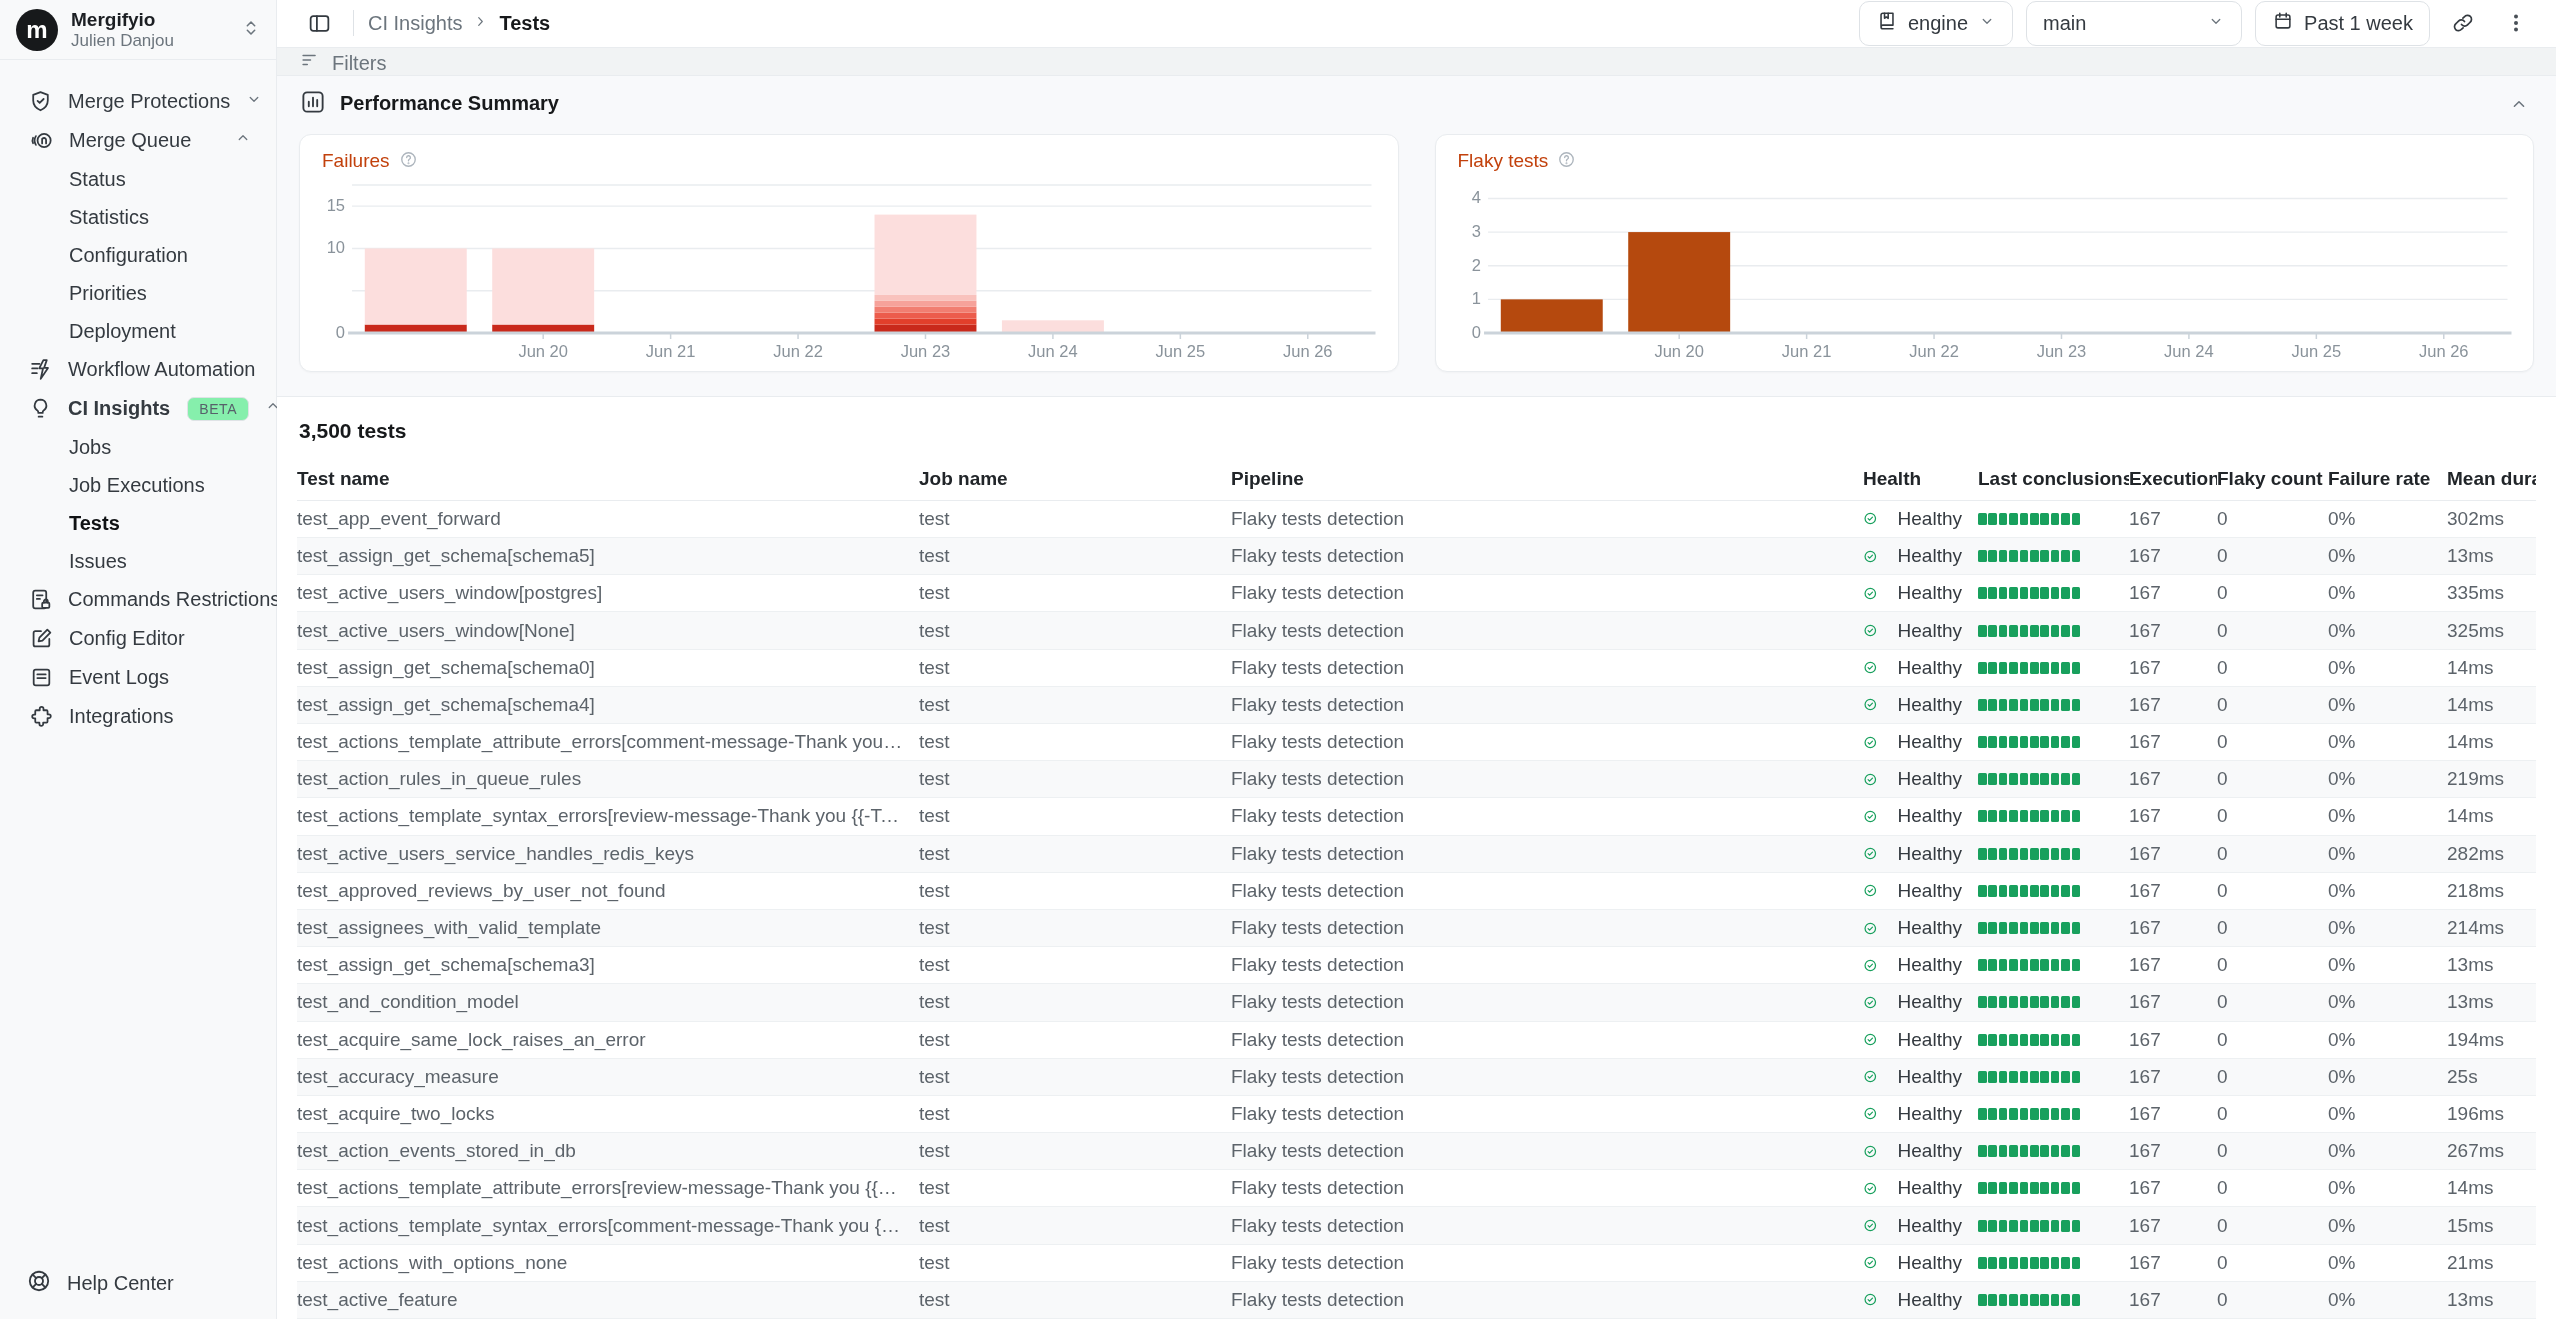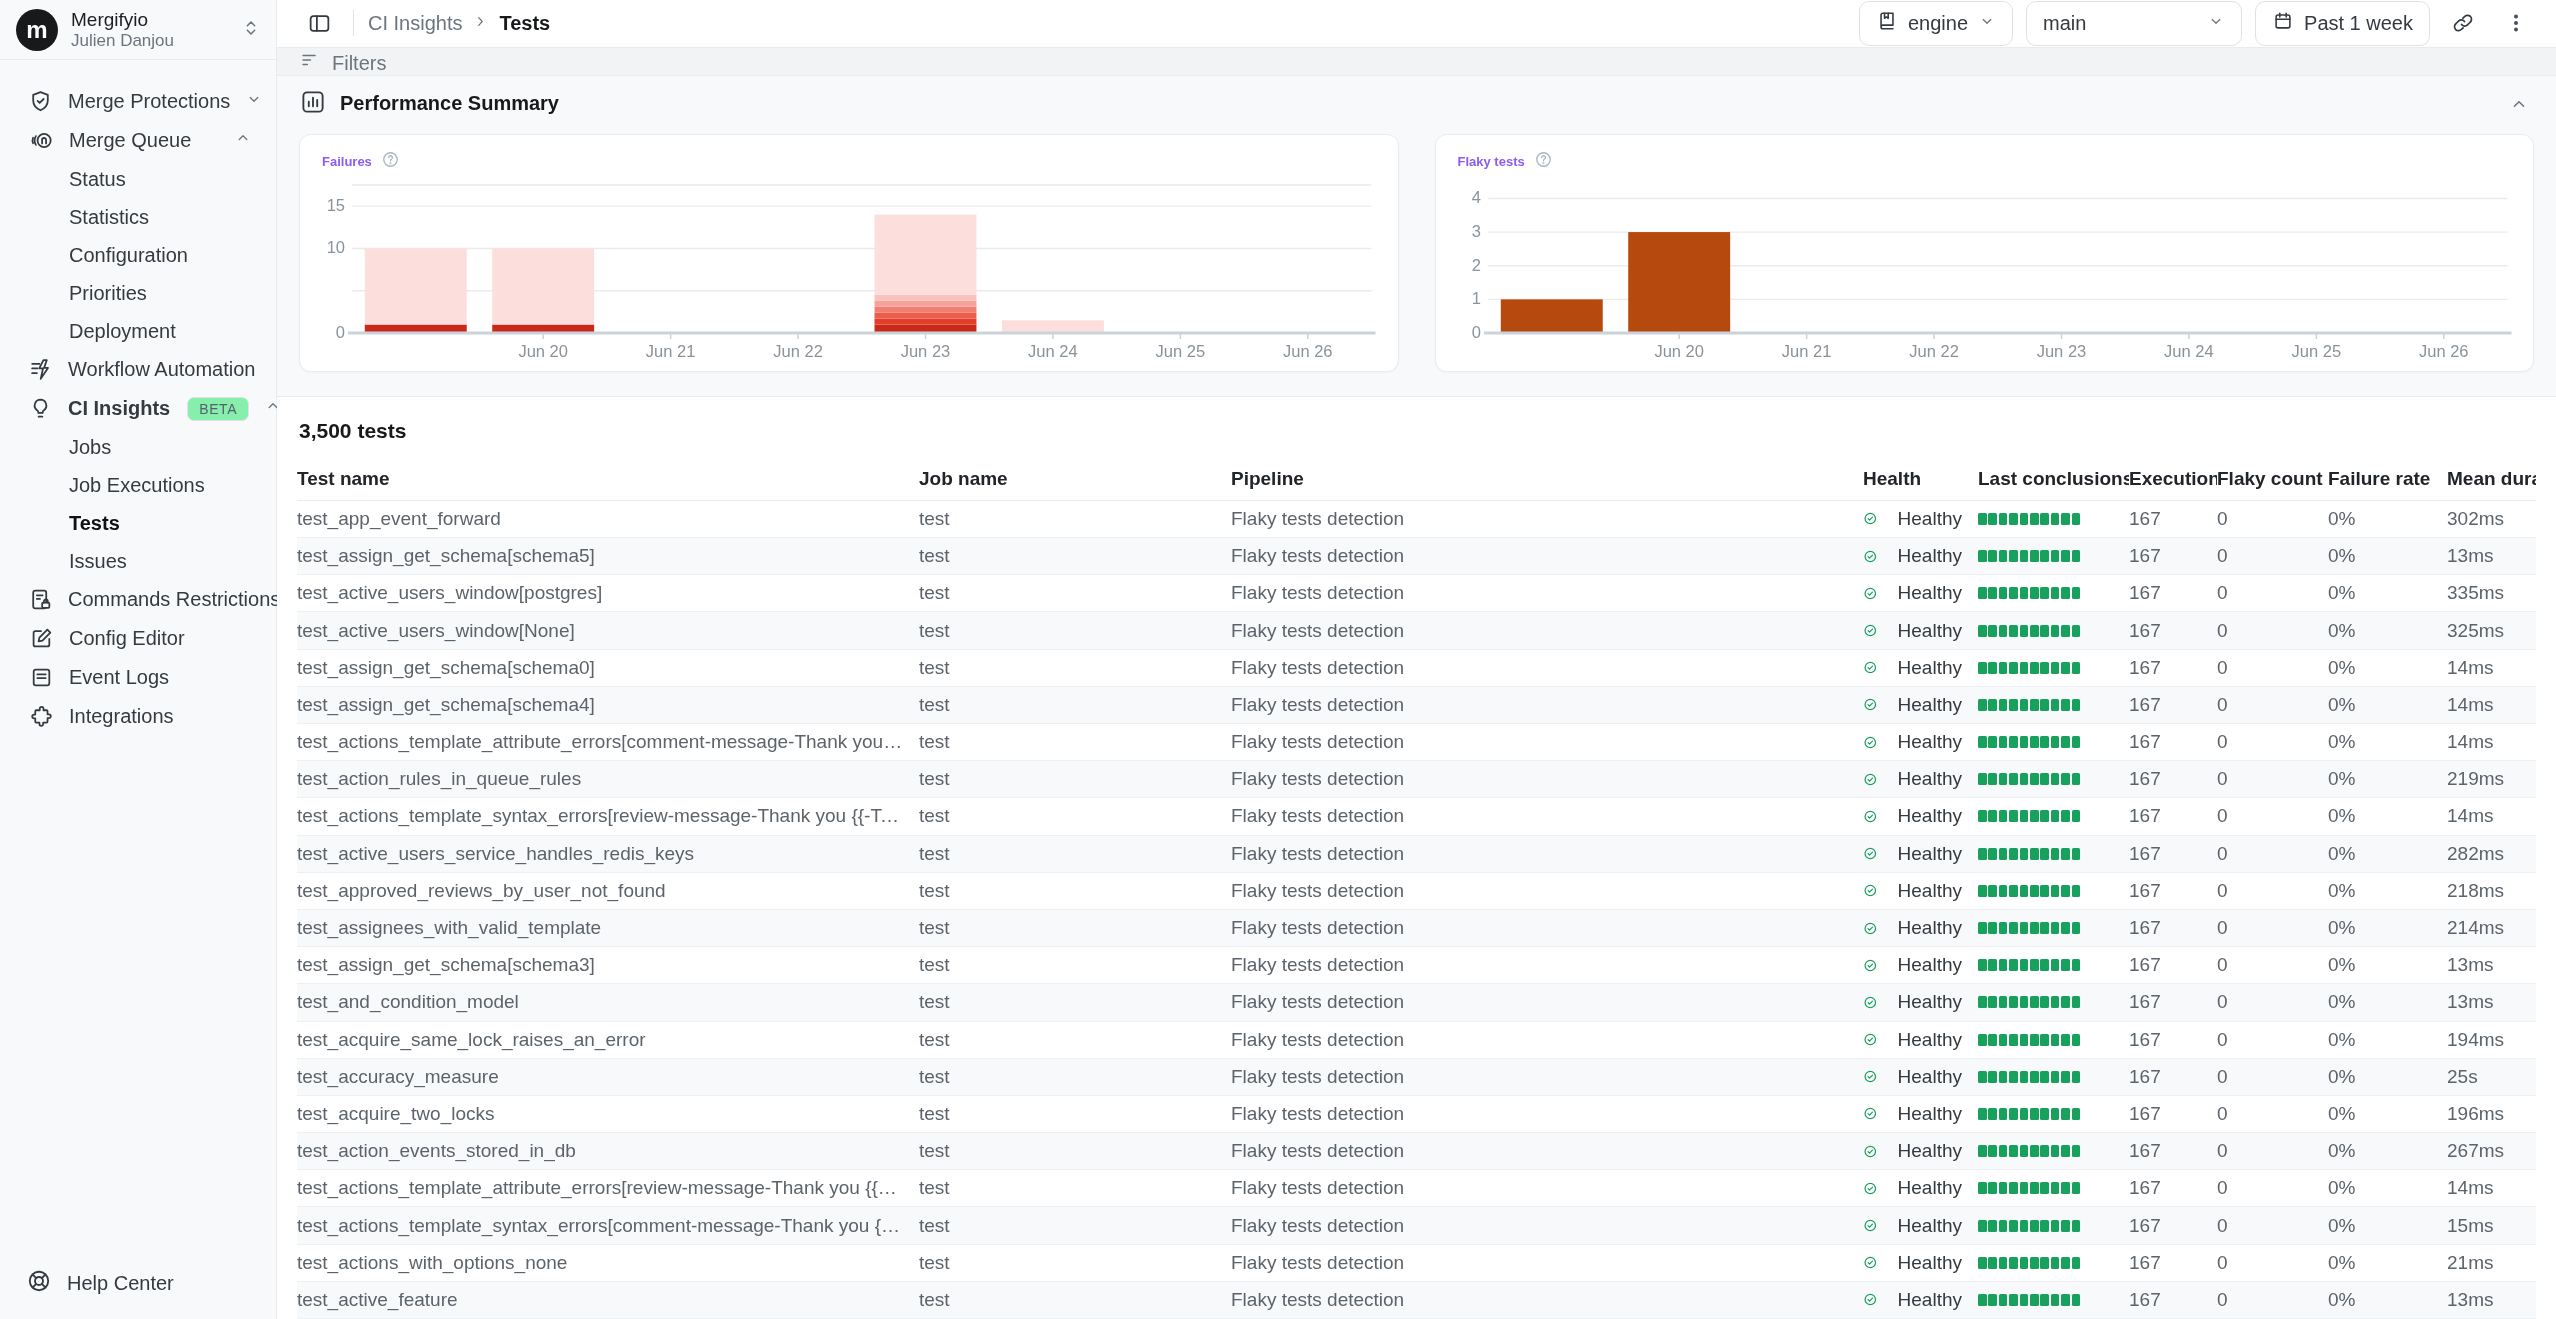--- a/index.html
+++ b/index.html
@@ -8,21 +8,21 @@
   .app { display:flex; width:2556px; height:1319px; }
 
   
   .sidebar { width:277px; min-width:277px; background:#f8f9fa; border-right:1px solid #e9ecef;
     display:flex; flex-direction:column; }
   .ws-switch { display:flex; align-items:center; gap:13px; padding:9px 14px 9px 16px;
     border-bottom:1px solid #e9ecef; height:60px; cursor:pointer; }
   .avatar { width:42px; height:42px; border-radius:50%; background:#17191b; color:#fff;
     display:flex; align-items:center; justify-content:center; font-weight:bold; font-size:24px; }
   .ws-names { display:flex; flex-direction:column; line-height:1.15; flex:1; }
-  .ws-name { font-size:19px; font-weight:400; color:#1c1f23; }
+  .ws-name { font-size:19px; font-weight:700; color:#1c1f23; }
   .ws-user { font-size:17px; color:#6c757d; }
   nav.menu { padding:22px 10px 10px 10px; display:flex; flex-direction:column; }
   .mi { display:flex; align-items:center; gap:15px; padding:8px 14px 8px 18px; height:39px;
     border-radius:9px; font-size:20px; color:#343a40; cursor:pointer; }
   .mi .icn { width:26px; height:26px; display:flex; align-items:center; justify-content:center; }
   .mi .lbl { flex:1; white-space:nowrap; }
   .mi .chev { color:#6c757d; }
   .mi-sub { padding-left:59px; height:38px; }
   .mi-active { font-weight:700; color:#101214; }
   .beta { font-size:14px; letter-spacing:.6px; color:#57606a; background:#86efac;
@@ -55,21 +55,21 @@
 
   
   .perf { background:#f8f9fb; border-bottom:1px solid #e9ecef; }
   .perf-head { display:flex; align-items:center; gap:13px; padding:12px 26px 8px 22px; }
   .perf-title { font-size:20px; font-weight:700; color:#17191b; }
   .perf-collapse { margin-left:auto; cursor:pointer; display:flex; }
   .charts { display:flex; gap:36px; padding:6px 22px 24px 22px; }
   .chart-card { flex:1; background:#fff; border:1px solid #e9ecef; border-radius:12px;
     padding:13px 18px 8px 18px; box-shadow:0 1px 2px rgba(20,30,40,.03); }
   .chart-title-row { display:flex; align-items:center; gap:9px; margin:2px 0 4px 4px; }
-  .chart-title { font-size:13px; font-weight:700; color:#8b5cf6; }
+  .chart-title { font-size:19px; font-weight:400; color:#c2410c; }
   .chart-svg { width:100%; height:186px; display:block; }
 
   
   .tests-section { padding:0 20px; }
   .tests-count { font-size:21px; font-weight:700; color:#17191b; margin:22px 2px 16px 2px; }
   .tgrid { display:grid; grid-template-columns:622px 312px 632px 115px 151px 88px 111px 119px 1fr;
     align-items:center; }
   .thead { height:42px; border-bottom:1px solid #e9ecef; }
   .thead > div { font-size:19px; font-weight:700; color:#212529; padding-right:14px;
     white-space:nowrap; overflow:hidden; cursor:pointer; }

